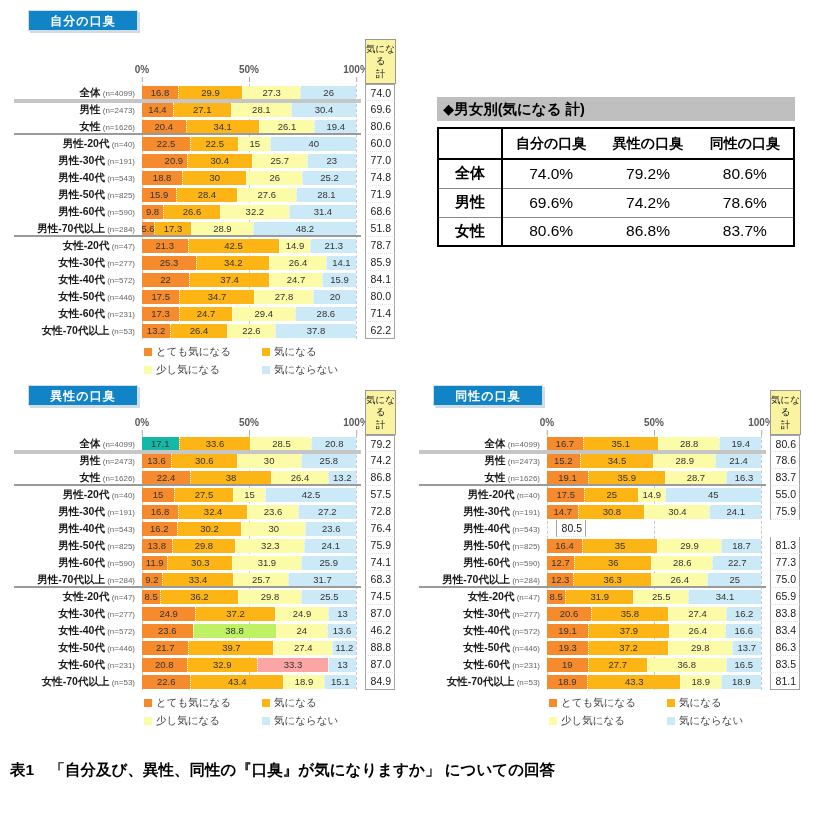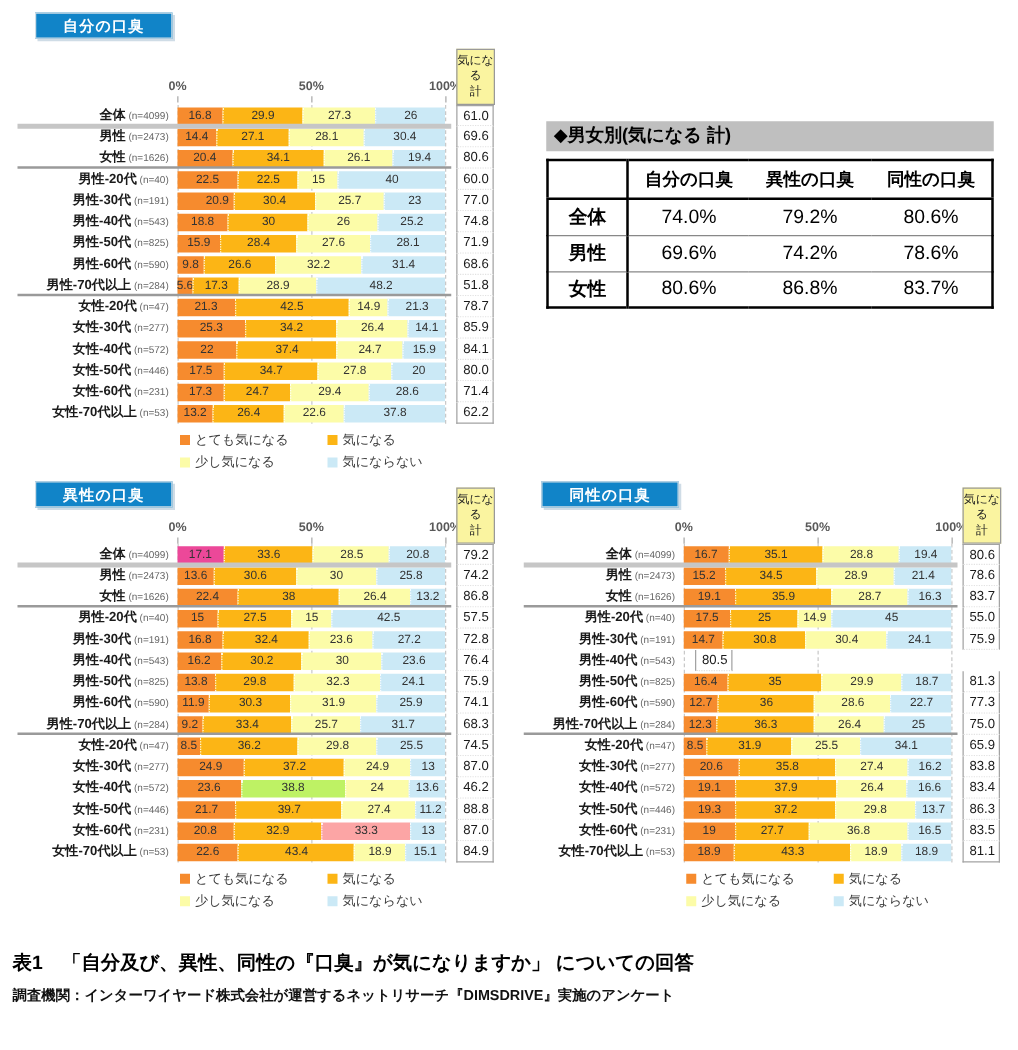--- a/index.html
+++ b/index.html
@@ -110,21 +110,21 @@
         <div class="gl" style="left: 342px;"></div>
         <div class="crow">
           <div class="clabel"><b>全体</b><span class="n"> (n=4099)</span></div>
           <div class="cbars">
             <div class="seg" style="width: 16.8%; background: rgb(246, 139, 46);">16.8</div>
             <div class="seg" style="width: 29.9%; background: rgb(252, 181, 21);">29.9</div>
             <div class="seg" style="width: 27.3%; background: rgb(252, 252, 168);">27.3</div>
             <div class="seg" style="width: 26%; background: rgb(203, 233, 246);">26</div>
           </div>
           <div>
-            <div class="tbox first">61.0</div>
+            <div class="tbox first">74.0</div>
           </div>
         </div>
         <div class="crow">
           <div class="clabel"><b>男性</b><span class="n"> (n=2473)</span></div>
           <div class="cbars">
             <div class="seg" style="width: 14.4%; background: rgb(246, 139, 46);">14.4</div>
             <div class="seg" style="width: 27.1%; background: rgb(252, 181, 21);">27.1</div>
             <div class="seg" style="width: 28.1%; background: rgb(252, 252, 168);">28.1</div>
             <div class="seg" style="width: 30.4%; background: rgb(203, 233, 246);">30.4</div>
           </div>
@@ -323,21 +323,21 @@
       <span>気になる</span>
       <span>計</span>
     </div>
     <div class="rows">
         <div class="gl" style="left: 128px;"></div>
         <div class="gl" style="left: 235px;"></div>
         <div class="gl" style="left: 342px;"></div>
         <div class="crow">
           <div class="clabel"><b>全体</b><span class="n"> (n=4099)</span></div>
           <div class="cbars">
-            <div class="seg" style="width: 17.1%; background: #ec4899;">17.1</div>
+            <div class="seg" style="width: 17.1%; background: #14b8a6;">17.1</div>
             <div class="seg" style="width: 33.6%; background: rgb(252, 181, 21);">33.6</div>
             <div class="seg" style="width: 28.5%; background: rgb(252, 252, 168);">28.5</div>
             <div class="seg" style="width: 20.8%; background: rgb(203, 233, 246);">20.8</div>
           </div>
           <div>
             <div class="tbox first">79.2</div>
           </div>
         </div>
         <div class="crow">
           <div class="clabel"><b>男性</b><span class="n"> (n=2473)</span></div>
@@ -778,16 +778,15 @@
             <th>女性</th>
             <td>80.6%</td>
             <td>86.8%</td>
             <td>83.7%</td>
           </tr>
         </tbody>
     </table>
   </div>
 
   <div class="cap-title">表1　「自分及び、異性、同性の『口臭』が気になりますか」 についての回答</div>
-  <div class="cap-note note1">調査機関：インターワイヤード株式会社が運営するネットリサーチ『DIMSDRIVE』実施のアンケート</div>
   <div class="cap-note note2">「口臭ケア」。期間：2017年3月6日～3月24日、DIMSDRIVEモニター4,099人が回答。エピソードも同アンケートです。</div>
 
 </div>
 
 </body></html>

